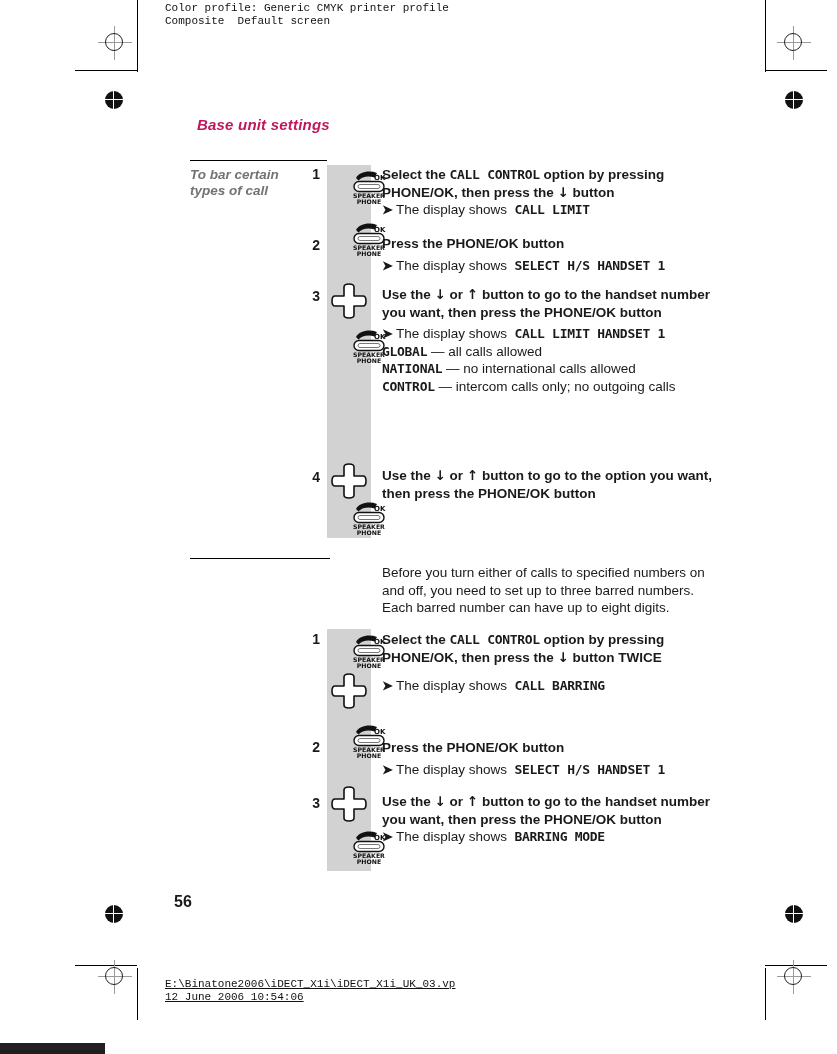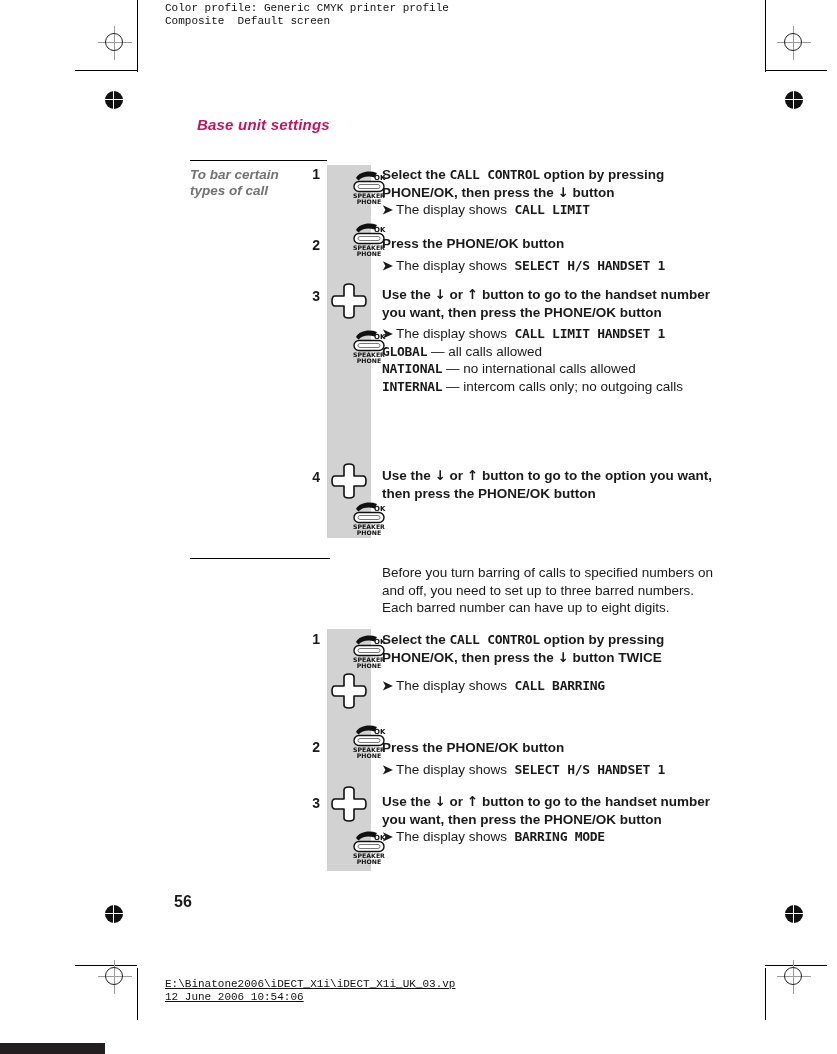--- a/index.html
+++ b/index.html
@@ -353,21 +353,21 @@
       <div class="result" style="margin-top:4px;">
         <span class="arrow">➤</span><span>The display shows</span>&nbsp; <span class="lcd">CALL LIMIT HANDSET 1</span>
       </div>
       <div class="result">
         <span class="lcd">GLOBAL</span>&nbsp;<span>— all calls allowed</span>
       </div>
       <div class="result">
         <span class="lcd">NATIONAL</span>&nbsp;<span>— no international calls allowed</span>
       </div>
       <div class="result">
-        <span class="lcd">INTERNAL</span>&nbsp;<span>— intercom calls only; no outgoing calls</span>
+        <span class="lcd">CONTROL</span>&nbsp;<span>— intercom calls only; no outgoing calls</span>
       </div>
     </div>
 
     <div class="step-num" style="left:112px; top:308px;">4</div>
     <div class="pict-cross" style="left:137px; top:300px;">
       <svg width="44" height="44" viewBox="0 0 44 44" aria-hidden="true">
         <path d="M17 6 q0-3 5-3 q5 0 5 3 l0 9 l9 0 q3 0 3 5 q0 5-3 5 l-9 0 l0 9 q0 3-5 3 q-5 0-5-3 l0-9 l-9 0 q-3 0-3-5 q0-5 3-5 l9 0 Z" fill="#ffffff" stroke="#111" stroke-width="1.6" stroke-linejoin="round"></path>
       </svg>
     </div>
     <div class="pict" style="left:137px; top:337px;">
@@ -386,21 +386,21 @@
 
   </div>
 </div>
 
 <div class="section" style="top:558px;">
   <div class="section-rule" style="width:140px;"></div>
   <div class="section-body" style="height:315px;">
 
     <div class="icon-strip" style="left:137px; top:70px; height:242px;"></div>
 
-    <div class="intro-text" style="top:5px;">Before you turn barring of calls to specified numbers on and off, you need to set up to three barred numbers. Each barred number can have up to eight digits.</div>
+    <div class="intro-text" style="top:5px;">Before you turn either of calls to specified numbers on and off, you need to set up to three barred numbers. Each barred number can have up to eight digits.</div>
 
     <div class="step-num" style="left:112px; top:72px;">1</div>
     <div class="pict" style="left:137px; top:72px;">
       <svg width="44" height="40" viewBox="0 0 44 40" aria-hidden="true">
         <path d="M9 11 C12 5, 22 3, 30 6 L27.5 10.5 C21 8.6, 15 9.8, 11.5 13.5 Z" fill="#111"></path>
         <text x="27" y="12.5" font-family="DejaVu Sans, sans-serif" font-size="7" font-weight="bold" fill="#111">OK</text>
         <rect x="7" y="14.5" width="30" height="10" rx="5" ry="5" fill="#ffffff" stroke="#111" stroke-width="1.4"></rect>
         <rect x="11" y="17.5" width="22" height="4" rx="2" ry="2" fill="#ffffff" stroke="#555" stroke-width="0.8"></rect>
         <text x="22" y="31" text-anchor="middle" font-family="DejaVu Sans, sans-serif" font-size="6.2" font-weight="bold" fill="#111">SPEAKER</text>
         <text x="22" y="37" text-anchor="middle" font-family="DejaVu Sans, sans-serif" font-size="6.2" font-weight="bold" fill="#111">PHONE</text>

